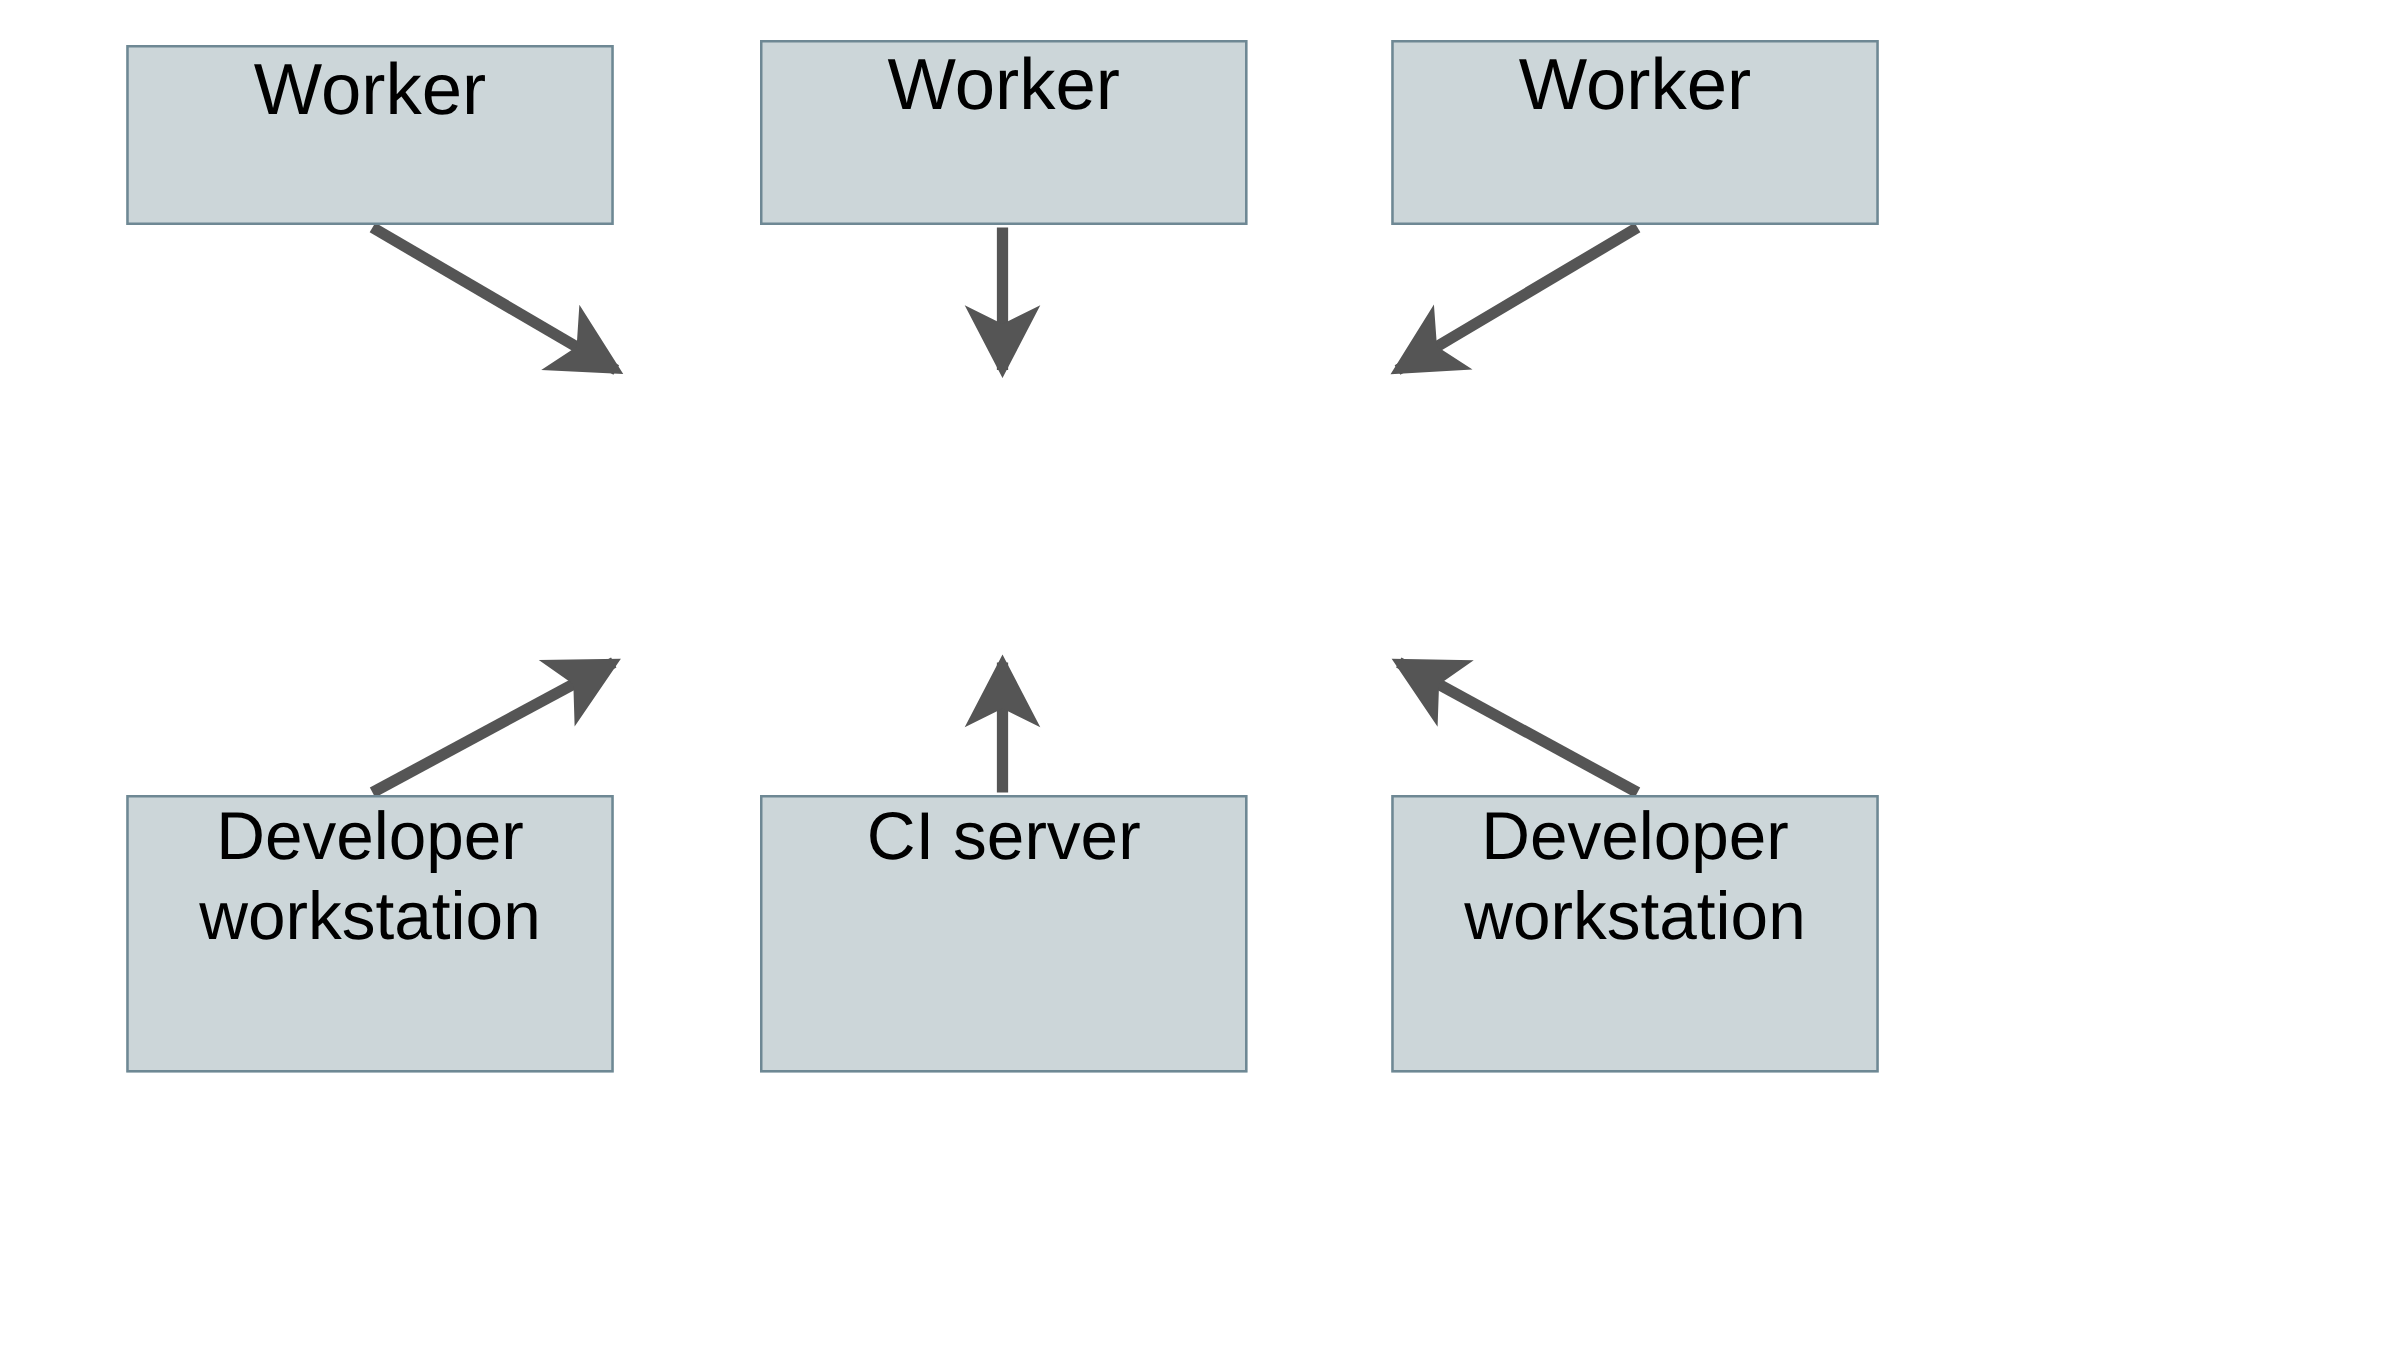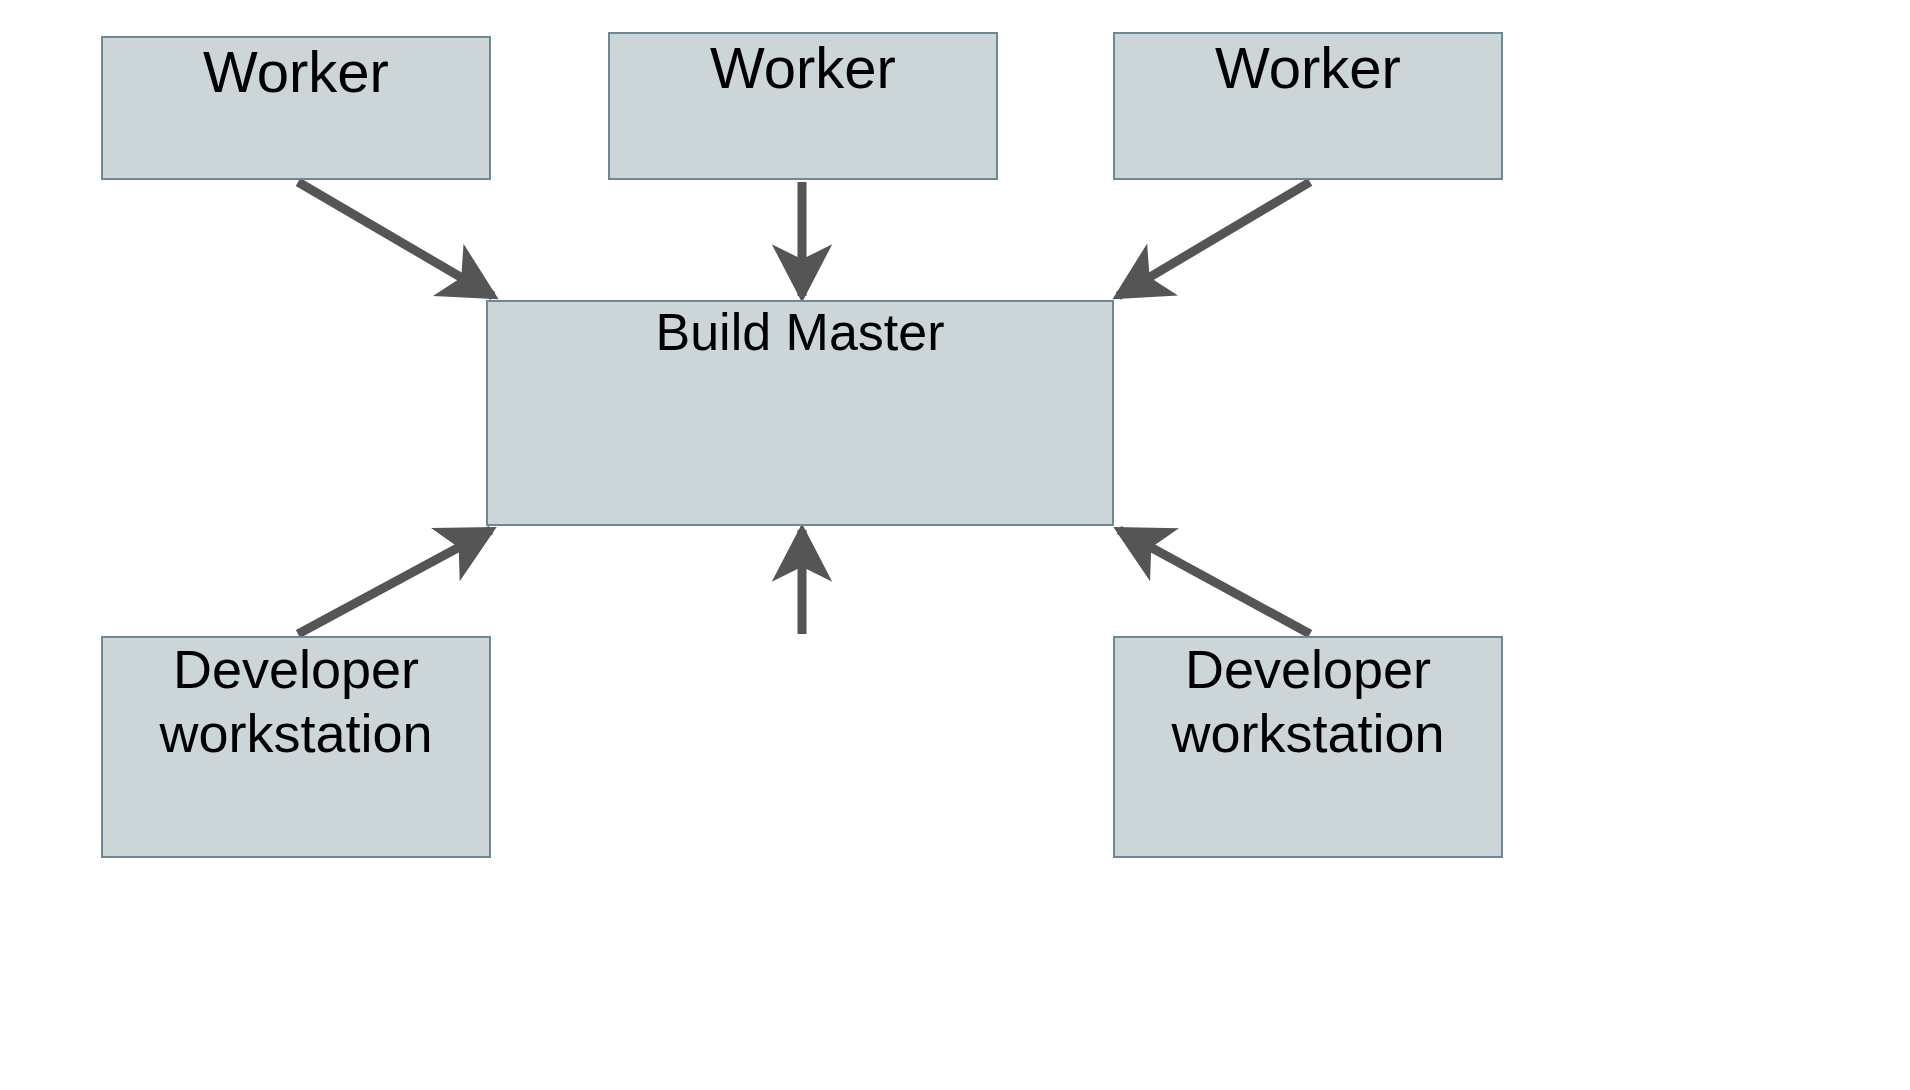--- a/index.html
+++ b/index.html
@@ -98,28 +98,28 @@
   </div>
 
   <div class="node" id="node-worker-2">
     <span class="node-label fs-big">Worker</span>
   </div>
 
   <div class="node" id="node-worker-3">
     <span class="node-label fs-big">Worker</span>
   </div>
 
-  <div class="node" id="node-build-master">
-    <span class="node-label fs-mid">Build Master</span>
-  </div>
 
   <div class="node" id="node-dev-left">
     <span class="node-label fs-two">Developer
 workstation</span>
   </div>
 
+  <div class="node" id="node-ci-server">
+    <span class="node-label fs-two">CI server</span>
+  </div>
 
   <div class="node" id="node-dev-right">
     <span class="node-label fs-two">Developer
 workstation</span>
   </div>
 
 </div>
 
 </body></html>

